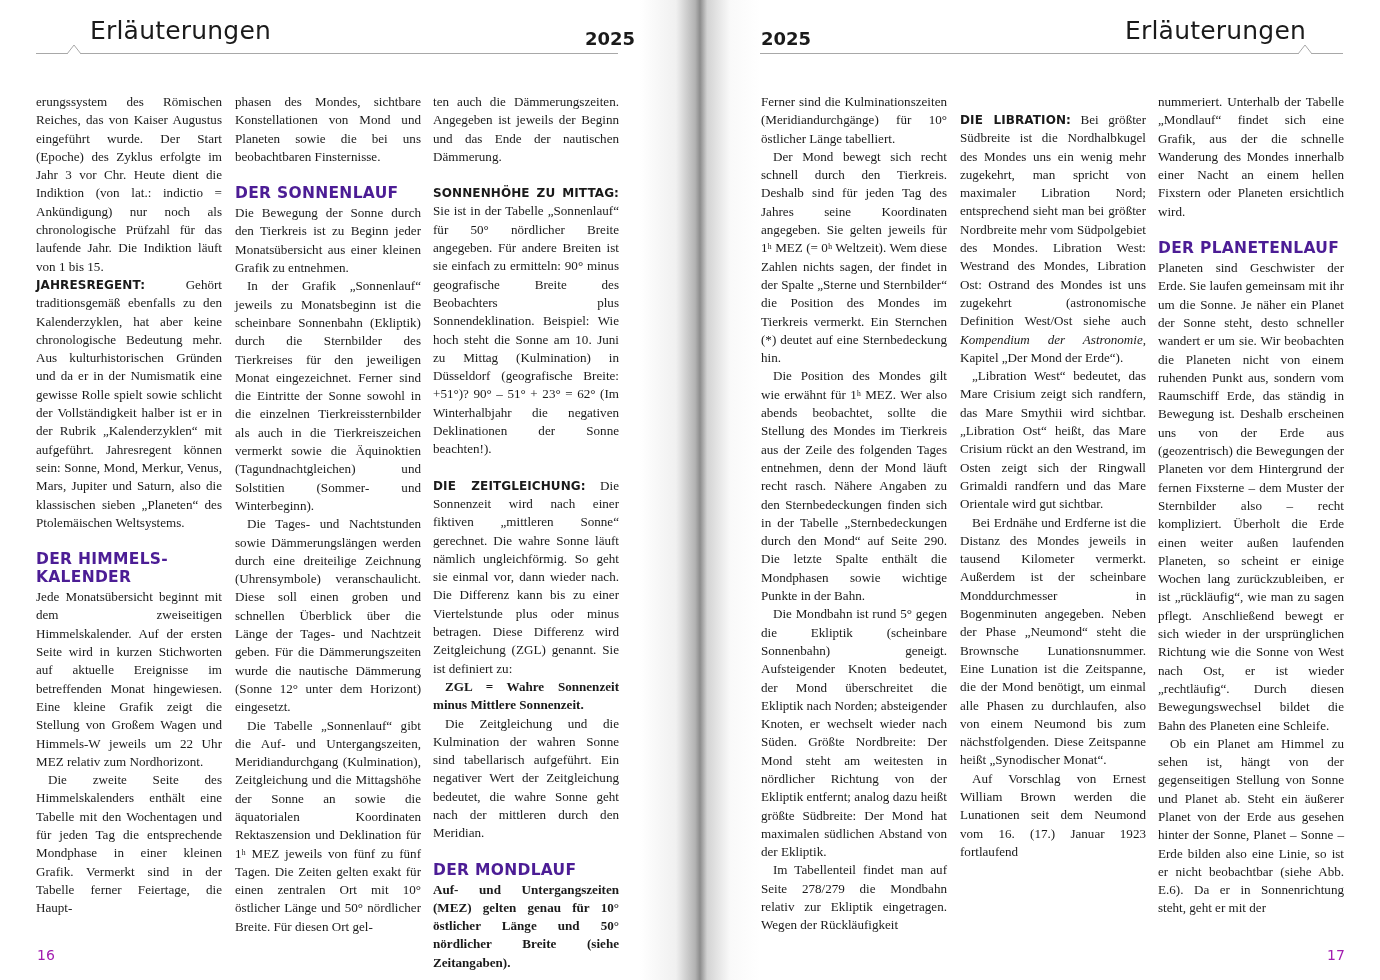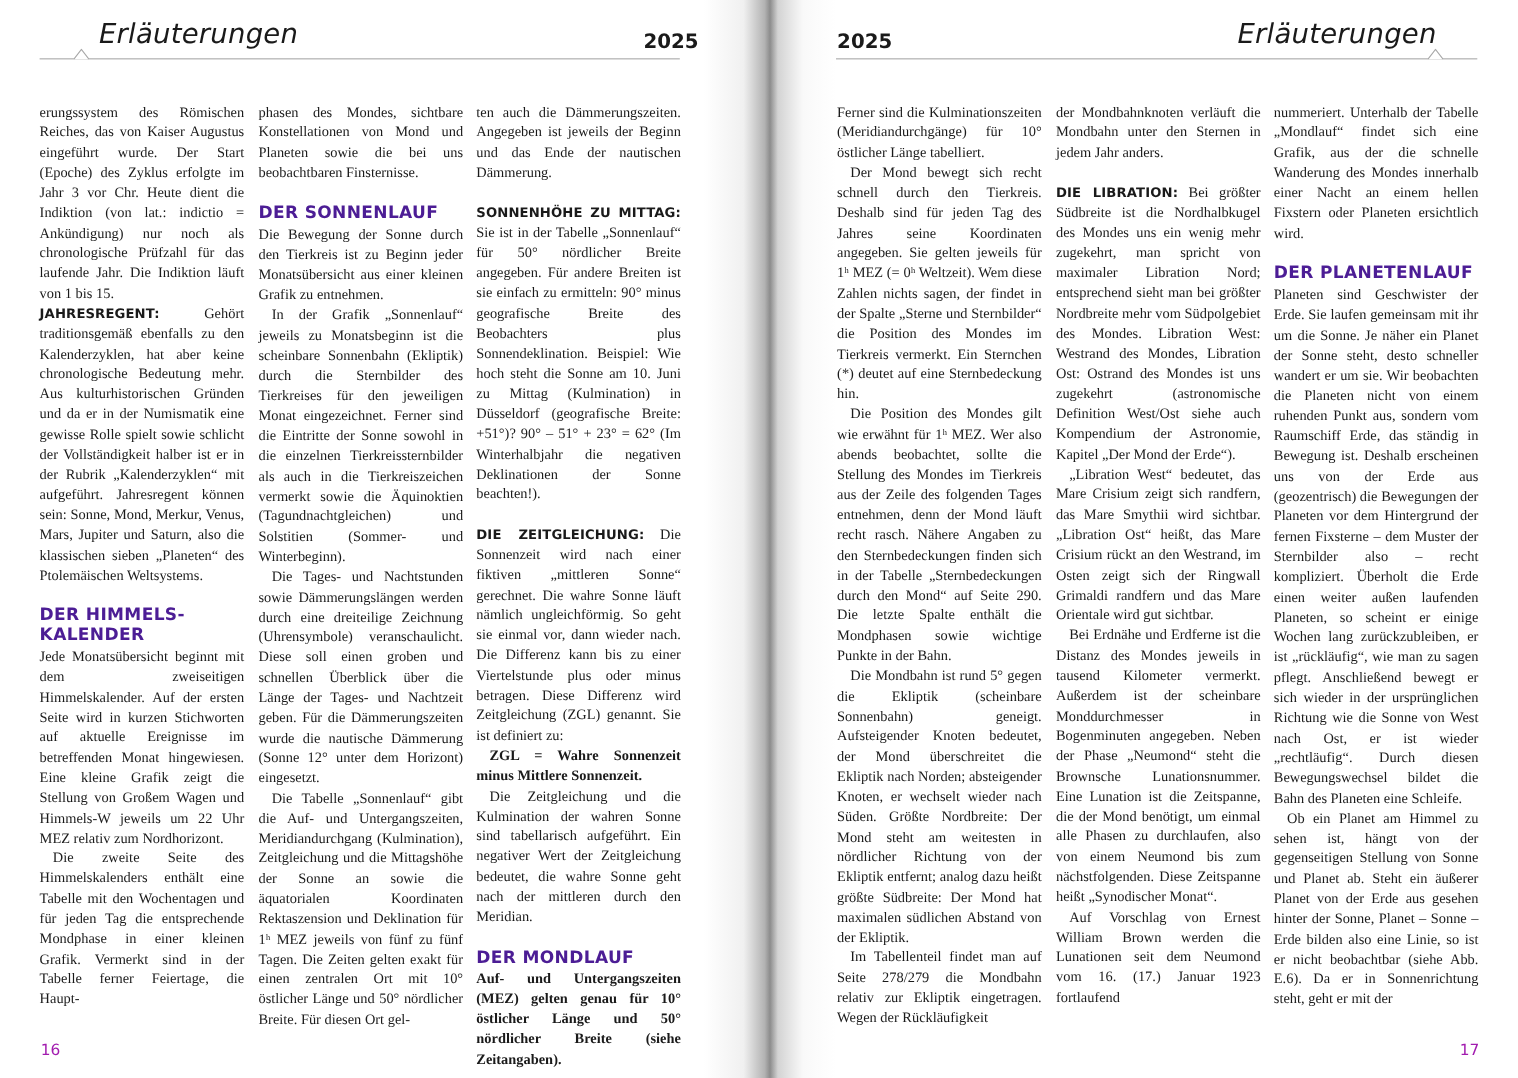--- a/index.html
+++ b/index.html
@@ -20,21 +20,21 @@
       rgba(170,170,170,0.9) 46%,
       rgba(140,140,140,1) 50%,
       rgba(200,200,200,0.8) 56%,
       rgba(240,240,240,0.4) 75%,
       rgba(255,255,255,0) 100%);
     pointer-events:none;
   }
   .header-title {
     position:absolute; top:16px;
     font-family: "DejaVu Sans", sans-serif;
-    font-size:25px; font-weight:normal; color:#1a1a1a; letter-spacing:0.2px;font-style:italic;
+    font-size:25px; font-weight:normal; color:#1a1a1a; letter-spacing:0.2px;
   }
   .header-year {
     position:absolute; top:28px;
     font-family: "DejaVu Sans", sans-serif;
     font-size:18px; font-weight:bold; color:#1a1a1a;
   }
   .rule {
     position:absolute; top:53px; height:1px; background:#a8a8a8;
   }
   .notch {
@@ -52,21 +52,21 @@
     font-family: "DejaVu Sans", sans-serif;
     font-weight:bold; font-size:12px; letter-spacing:0.1px;
   }
   .section-head {
     font-family: "DejaVu Sans", sans-serif;
     font-weight:bold; color:#4c1d95; font-size:15.5px; line-height:18px;
     margin:18px 0 2px 0; text-align:left; letter-spacing:0.3px;
   }
   .bold { font-weight:bold; }
   .formula { font-weight:bold; text-indent:12px; }
-  .italic { }
+  .italic { font-style:italic; }
   .page-number {
     position:absolute; top:947px;
     font-family: "DejaVu Sans", sans-serif; font-size:14px; color:#a21caf;
   }
 </style>
 </head>
 <body>
 
 <div class="page page-left">
   <div class="header-title" style="left:90px;">Erläuterungen</div>
@@ -119,21 +119,20 @@
 
   <div class="column" style="left:71px;">
     <p>Ferner sind die Kulminationszeiten (Meridiandurchgänge) für 10° östlicher Länge tabelliert.</p>
     <p class="indent">Der Mond bewegt sich recht schnell durch den Tierkreis. Deshalb sind für jeden Tag des Jahres seine Koordinaten angegeben. Sie gelten jeweils für 1ʰ MEZ (= 0ʰ Weltzeit). Wem diese Zahlen nichts sagen, der findet in der Spalte „Sterne und Sternbilder“ die Position des Mondes im Tierkreis vermerkt. Ein Sternchen (*) deutet auf eine Sternbedeckung hin.</p>
     <p class="indent">Die Position des Mondes gilt wie erwähnt für 1ʰ MEZ. Wer also abends beobachtet, sollte die Stellung des Mondes im Tierkreis aus der Zeile des folgenden Tages entnehmen, denn der Mond läuft recht rasch. Nähere Angaben zu den Sternbedeckungen finden sich in der Tabelle „Sternbedeckungen durch den Mond“ auf Seite 290. Die letzte Spalte enthält die Mondphasen sowie wichtige Punkte in der Bahn.</p>
     <p class="indent">Die Mondbahn ist rund 5° gegen die Ekliptik (scheinbare Sonnenbahn) geneigt. Aufsteigender Knoten bedeutet, der Mond überschreitet die Ekliptik nach Norden; absteigender Knoten, er wechselt wieder nach Süden. Größte Nordbreite: Der Mond steht am weitesten in nördlicher Richtung von der Ekliptik entfernt; analog dazu heißt größte Südbreite: Der Mond hat maximalen südlichen Abstand von der Ekliptik.</p>
     <p class="indent">Im Tabellenteil findet man auf Seite 278/279 die Mondbahn relativ zur Ekliptik eingetragen. Wegen der Rückläufigkeit</p>
   </div>
 
   <div class="column" style="left:270px;">
-    <p>der Mondbahnknoten verläuft die Mondbahn unter den Sternen in jedem Jahr anders.</p>
     <p class="gap"><span class="runin">DIE LIBRATION:</span><span> Bei größter Südbreite ist die Nordhalbkugel des Mondes uns ein wenig mehr zugekehrt, man spricht von maximaler Libration Nord; entsprechend sieht man bei größter Nordbreite mehr vom Südpolgebiet des Mondes. Libration West: Westrand des Mondes, Libration Ost: Ostrand des Mondes ist uns zugekehrt (astronomische Definition West/Ost siehe auch </span><span class="italic">Kompendium der Astronomie</span><span>, Kapitel „Der Mond der Erde“).</span></p>
     <p class="indent">„Libration West“ bedeutet, das Mare Crisium zeigt sich randfern, das Mare Smythii wird sichtbar. „Libration Ost“ heißt, das Mare Crisium rückt an den Westrand, im Osten zeigt sich der Ringwall Grimaldi randfern und das Mare Orientale wird gut sichtbar.</p>
     <p class="indent">Bei Erdnähe und Erdferne ist die Distanz des Mondes jeweils in tausend Kilometer vermerkt. Außerdem ist der scheinbare Monddurchmesser in Bogenminuten angegeben. Neben der Phase „Neumond“ steht die Brownsche Lunationsnummer. Eine Lunation ist die Zeitspanne, die der Mond benötigt, um einmal alle Phasen zu durchlaufen, also von einem Neumond bis zum nächstfolgenden. Diese Zeitspanne heißt „Synodischer Monat“.</p>
     <p class="indent">Auf Vorschlag von Ernest William Brown werden die Lunationen seit dem Neumond vom 16. (17.) Januar 1923 fortlaufend</p>
   </div>
 
   <div class="column" style="left:468px;">
     <p>nummeriert. Unterhalb der Tabelle „Mondlauf“ findet sich eine Grafik, aus der die schnelle Wanderung des Mondes innerhalb einer Nacht an einem hellen Fixstern oder Planeten ersichtlich wird.</p>
     <div class="section-head">DER PLANETENLAUF</div>
     <p>Planeten sind Geschwister der Erde. Sie laufen gemeinsam mit ihr um die Sonne. Je näher ein Planet der Sonne steht, desto schneller wandert er um sie. Wir beobachten die Planeten nicht von einem ruhenden Punkt aus, sondern vom Raumschiff Erde, das ständig in Bewegung ist. Deshalb erscheinen uns von der Erde aus (geozentrisch) die Bewegungen der Planeten vor dem Hintergrund der fernen Fixsterne – dem Muster der Sternbilder also – recht kompliziert. Überholt die Erde einen weiter außen laufenden Planeten, so scheint er einige Wochen lang zurückzubleiben, er ist „rückläufig“, wie man zu sagen pflegt. Anschließend bewegt er sich wieder in der ursprünglichen Richtung wie die Sonne von West nach Ost, er ist wieder „rechtläufig“. Durch diesen Bewegungswechsel bildet die Bahn des Planeten eine Schleife.</p>

